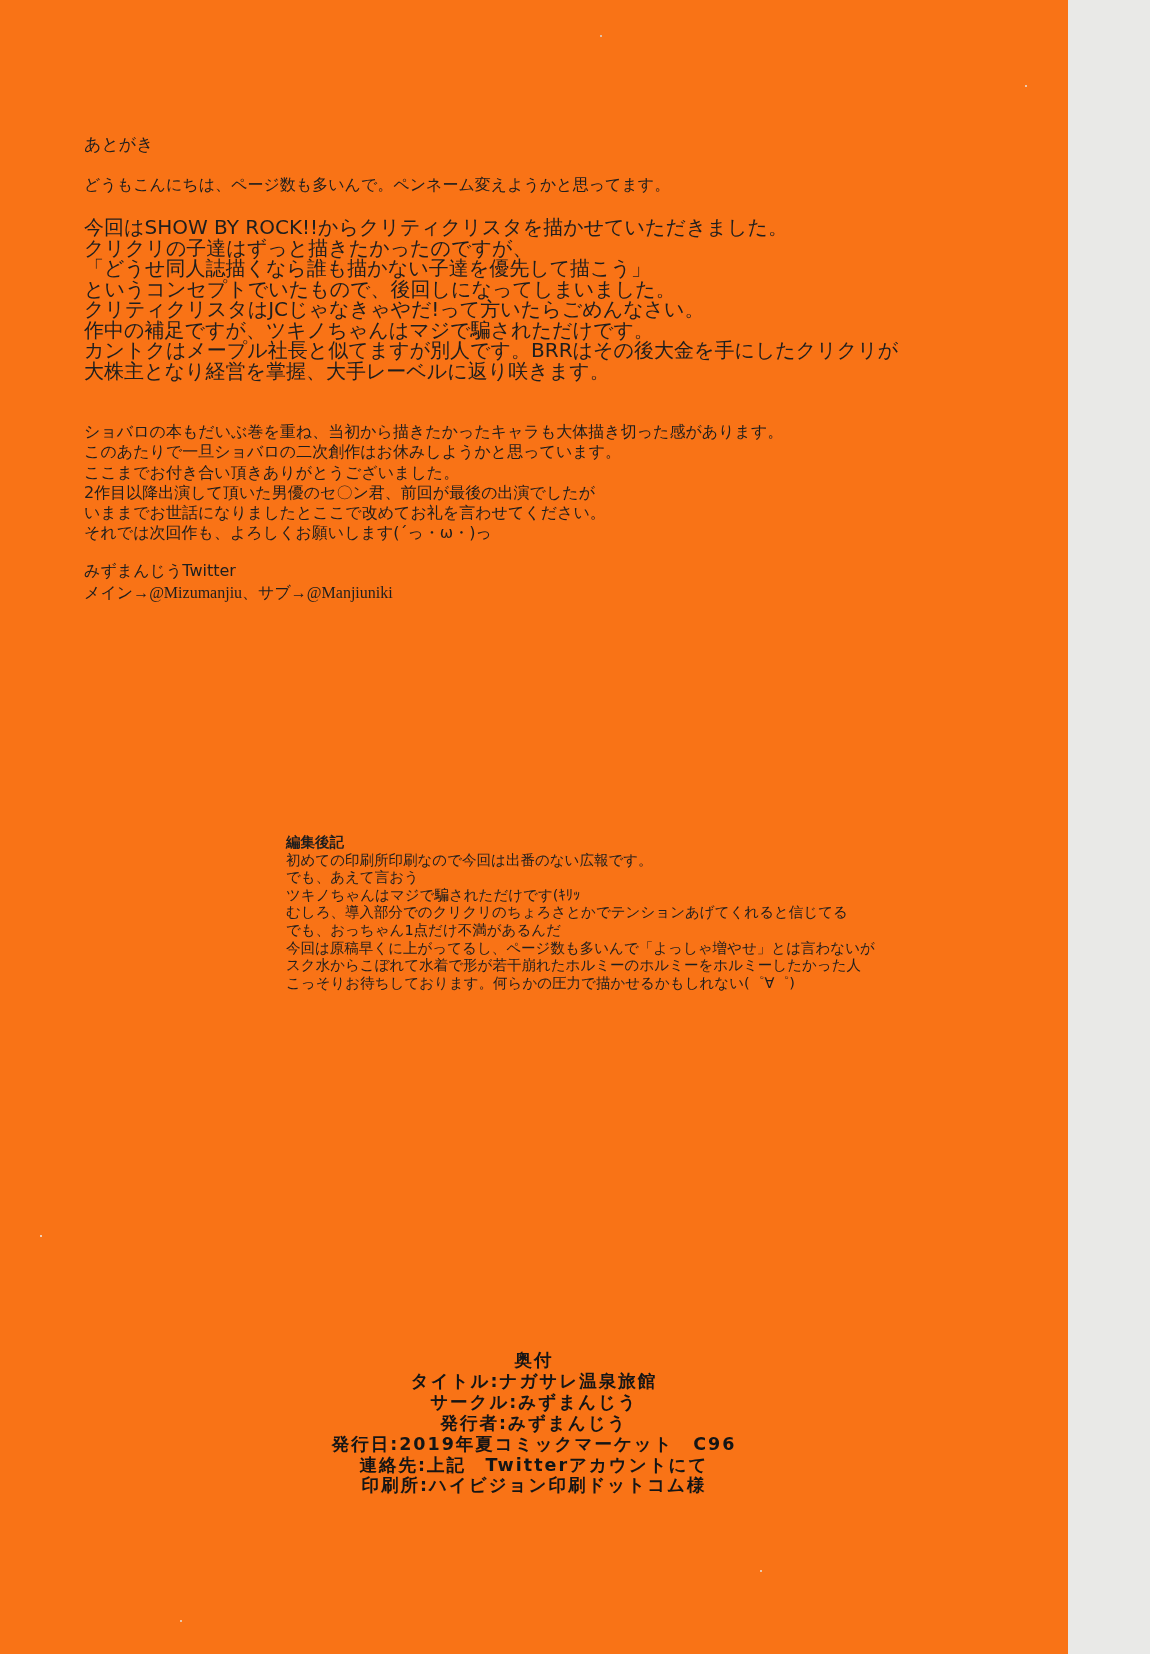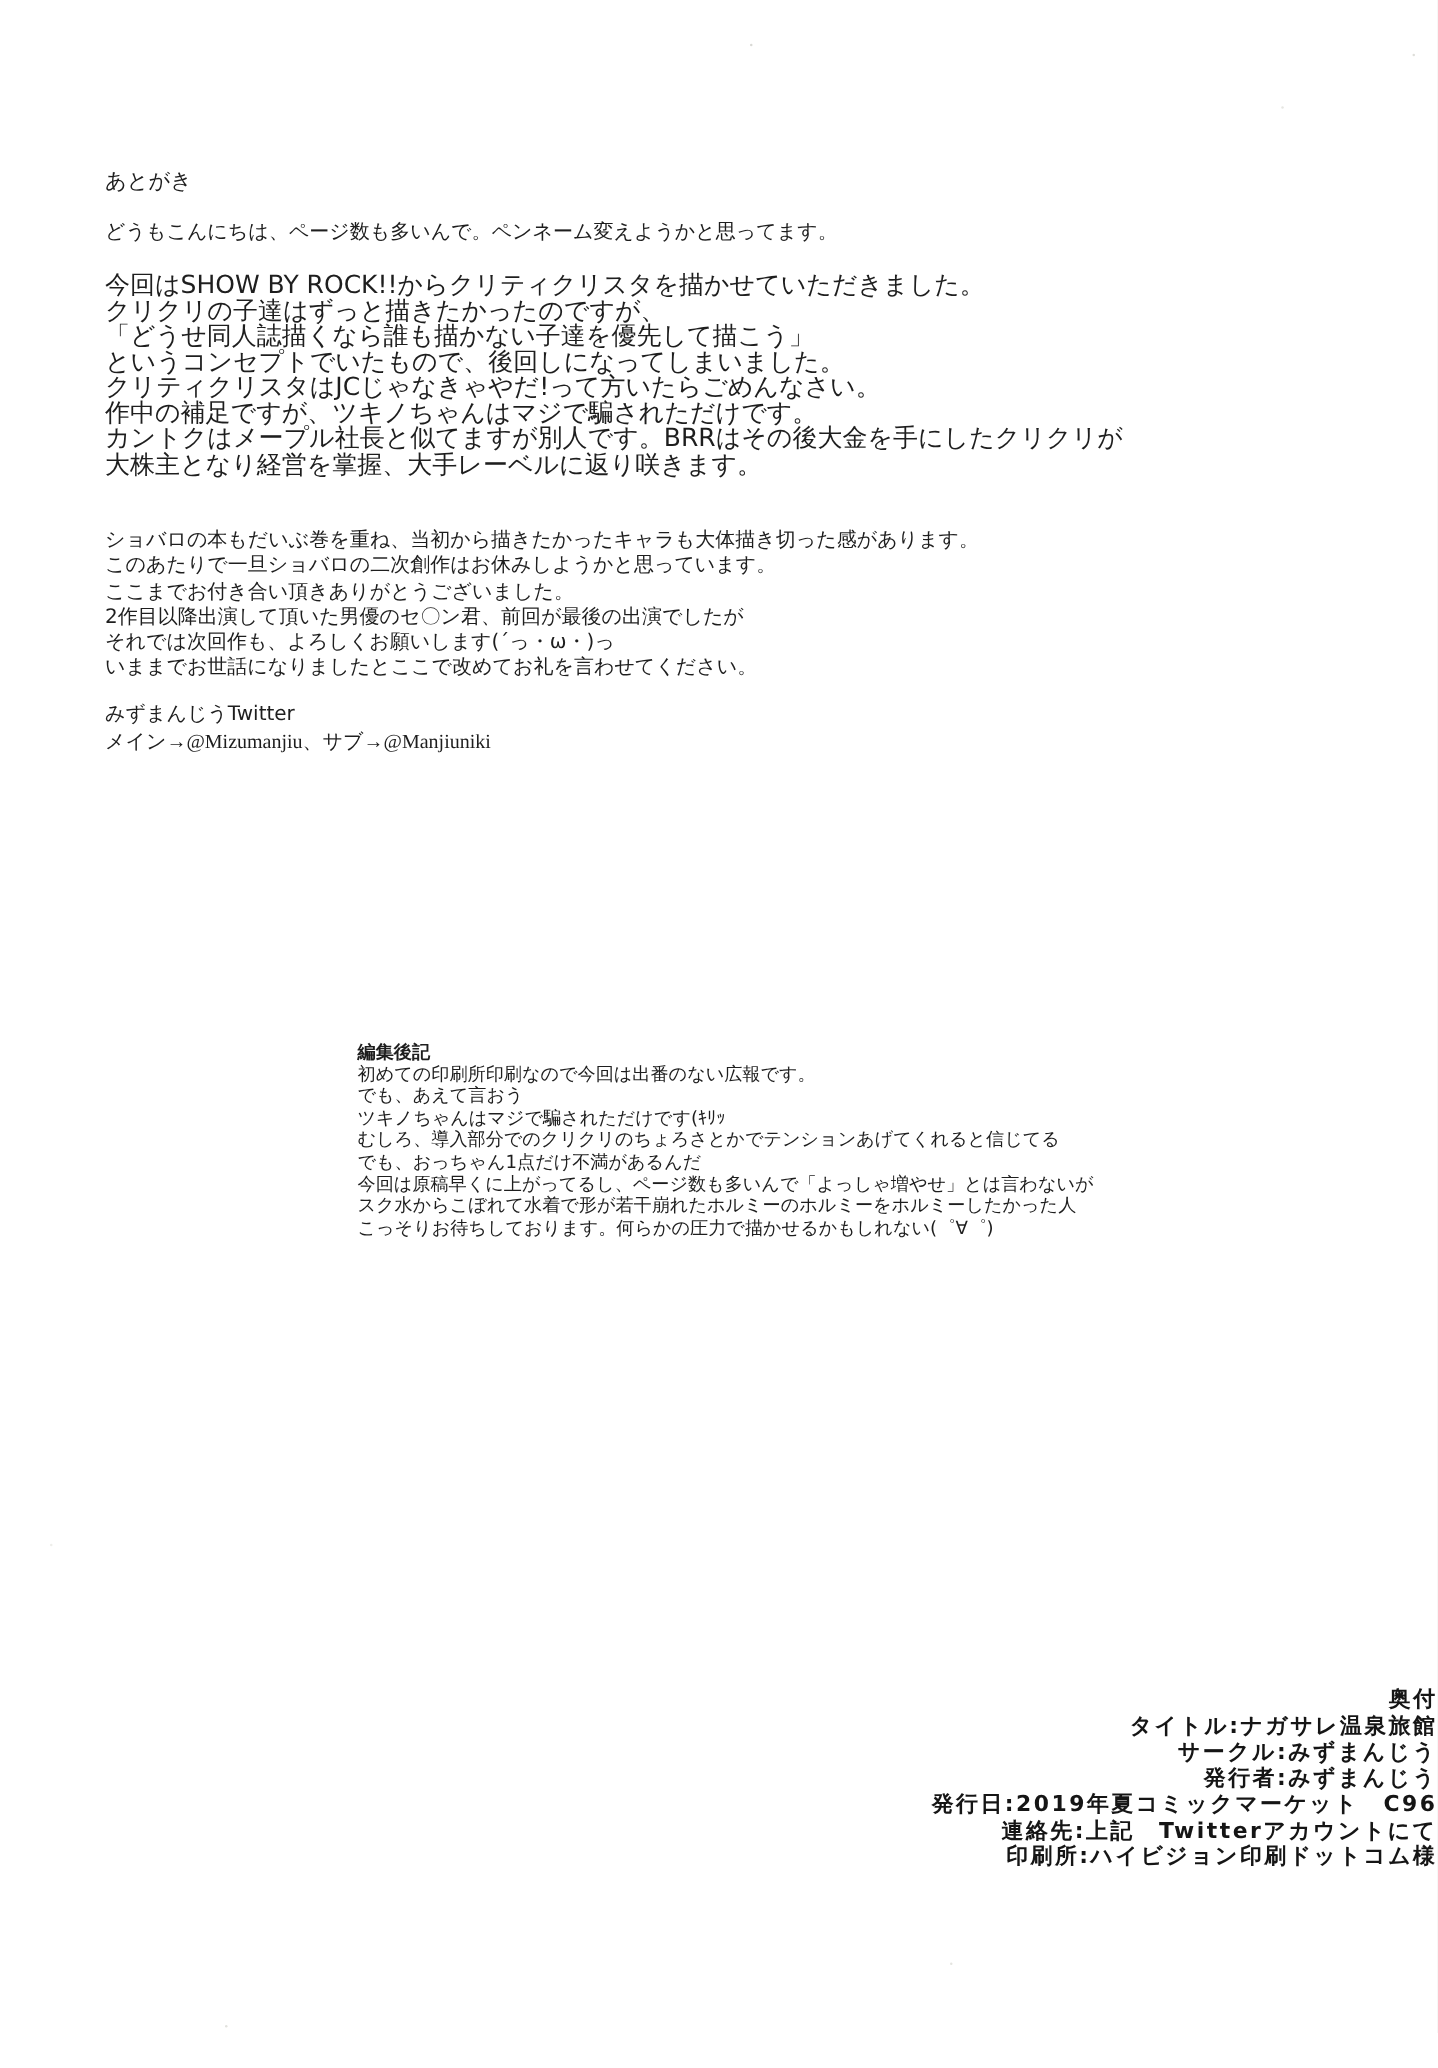--- a/index.html
+++ b/index.html
@@ -2,44 +2,44 @@
 <html><head>
 <meta charset="utf-8">
 <style>
   html, body { margin: 0; padding: 0; }
   body {
     background: #e9e9e7;
     font-family: "DejaVu Sans", sans-serif;
   }
   .page {
     position: relative;
-    width: 1150px;
+    width: 1068px;
     height: 1654px;
-    background: #ffffff;
+    background: #f97316;
     color: #1e1e1e;
     overflow: hidden;
   }
   .line { white-space: pre; }
 
   
   .aw-title    { position: absolute; left: 84px;  top: 133px; font-size: 17px; }
   .aw-greeting { position: absolute; left: 84px;  top: 175px; font-size: 16px; }
   .aw-para1    { position: absolute; left: 84px;  top: 217px; font-size: 20px; line-height: 20.5px; }
   .aw-para2    { position: absolute; left: 84px;  top: 422px; font-size: 16px; line-height: 20.3px; }
   .aw-tw-head  { position: absolute; left: 84px;  top: 561px; font-size: 16px; }
   .aw-tw-acct  { position: absolute; left: 84px;  top: 583px; font-size: 16px; font-family: Liberation Serif, serif; }
 
   
   .ed-note     { position: absolute; left: 286px; top: 834px; font-size: 14.5px; line-height: 17.6px; }
   .ed-note .ed-title { font-weight: bold; }
 
   
   .colophon {
     position: absolute; left: 0; top: 1350px; width: 100%;
-    text-align: right;
+    text-align: center;
     font-size: 17.5px; font-weight: bold; letter-spacing: 2px;
     line-height: 20.9px; color: #151515;
   }
 
   
   .specks {
     position: absolute; left: 600px; top: 35px;
     width: 2px; height: 2px; background: #d9d9d5; border-radius: 50%;
     box-shadow: 530px 8px 0 #dededa, -420px 1585px 0 #e2e2de,
                 160px 1535px 0 #e4e4e0, 425px 50px 0 #e6e6e2,
@@ -65,22 +65,22 @@
     <div class="line">作中の補足ですが、ツキノちゃんはマジで騙されただけです。</div>
     <div class="line">カントクはメープル社長と似てますが別人です。BRRはその後大金を手にしたクリクリが</div>
     <div class="line">大株主となり経営を掌握、大手レーベルに返り咲きます。</div>
   </div>
 
   <div class="aw-para2">
     <div class="line">ショバロの本もだいぶ巻を重ね、当初から描きたかったキャラも大体描き切った感があります。</div>
     <div class="line">このあたりで一旦ショバロの二次創作はお休みしようかと思っています。</div>
     <div class="line">ここまでお付き合い頂きありがとうございました。</div>
     <div class="line">2作目以降出演して頂いた男優のセ〇ン君、前回が最後の出演でしたが</div>
+    <div class="line">いままでお世話になりましたとここで改めてお礼を言わせてください。</div>
     <div class="line">それでは次回作も、よろしくお願いします(´っ・ω・)っ</div>
-    <div class="line">いままでお世話になりましたとここで改めてお礼を言わせてください。</div>
   </div>
 
   <div class="aw-tw-head line">みずまんじうTwitter</div>
   <div class="aw-tw-acct line">メイン→@Mizumanjiu、サブ→@Manjiuniki</div>
 
   <div class="ed-note">
     <div class="line ed-title">編集後記</div>
     <div class="line">初めての印刷所印刷なので今回は出番のない広報です。</div>
     <div class="line">でも、あえて言おう</div>
     <div class="line">ツキノちゃんはマジで騙されただけです(ｷﾘｯ</div>

